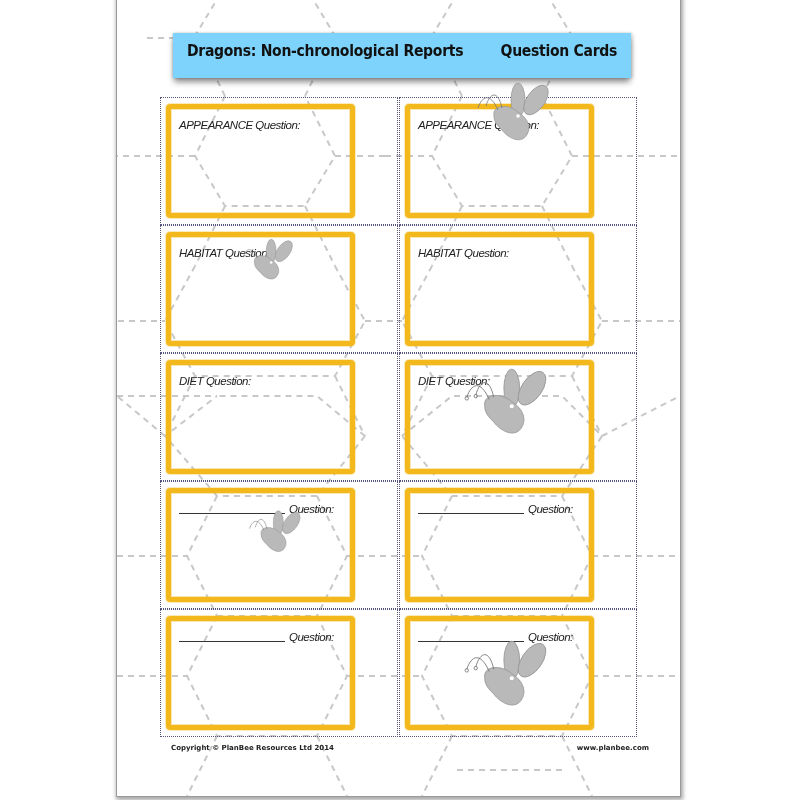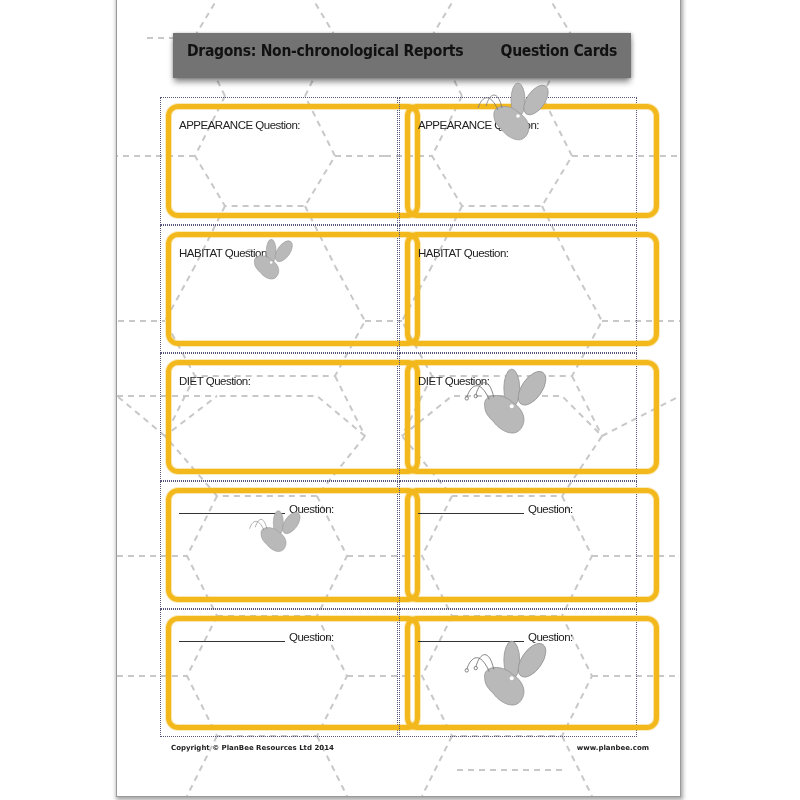--- a/index.html
+++ b/index.html
@@ -9,41 +9,42 @@
   }
   .page {
     position: absolute; left: 117px; top: -4px; width: 563px; height: 800px;
     background: #ffffff;
     box-shadow: 0 0 0 1px #9a9a9a, 1px 2px 4px 2px rgba(0,0,0,0.35);
     overflow: hidden;
   }
   .hexbg { position: absolute; left: 0; top: 0; width: 563px; height: 800px; }
   .header {
     position: absolute; left: 56px; top: 37px; width: 458px; height: 45px;
-    background: #737373;
+    background: #7dd3fc;
     box-shadow: 0 5px 6px -1px rgba(0,0,0,0.45), 2px 0 3px rgba(0,0,0,0.15), -1px 0 2px rgba(0,0,0,0.12);
     display: flex; align-items: center; justify-content: space-between;
     padding: 0 14px 12px 14px; box-sizing: border-box;
   }
   .header span {
     font-family: "DejaVu Sans", sans-serif; font-weight: bold; font-size: 14px;
     color: #111; letter-spacing: -0.3px; transform: scaleY(1.1);
   }
   .grid {
     position: absolute; left: 43px; top: 101px; width: 477px; height: 640px;
   }
   .cell {
     position: absolute; width: 238px; height: 128px; box-sizing: border-box;
     border: 1px dotted #55557a;
   }
   .card {
-    position: absolute; left: 5px; top: 6px; width: 254px; height: 114px;
-    box-sizing: border-box; border: 5px solid #f2b81c; border-radius: 12px;
+    position: absolute; left: 5px; top: 6px; width: 189px; height: 114px;
+    box-sizing: border-box; border: 5px solid #f2b81c; border-radius: 4px;
     box-shadow: inset 0 0 0 1px rgba(242,184,28,0.35), 0 0 0 1px rgba(242,184,28,0.3);
     background: transparent;
+    font-style: italic;
   }
   .card-label {
     position: absolute; left: 8px; top: 10px; font-size: 11.5px; color: #222;
     letter-spacing: -0.5px; white-space: nowrap;
     font-family: "Liberation Sans Narrow", "Liberation Sans", sans-serif;
   }
   .blank-line {
     display: inline-block; width: 106px; border-bottom: 1px solid #333; margin-right: 4px; vertical-align: -1px;
   }
   .bee { position: absolute; }

